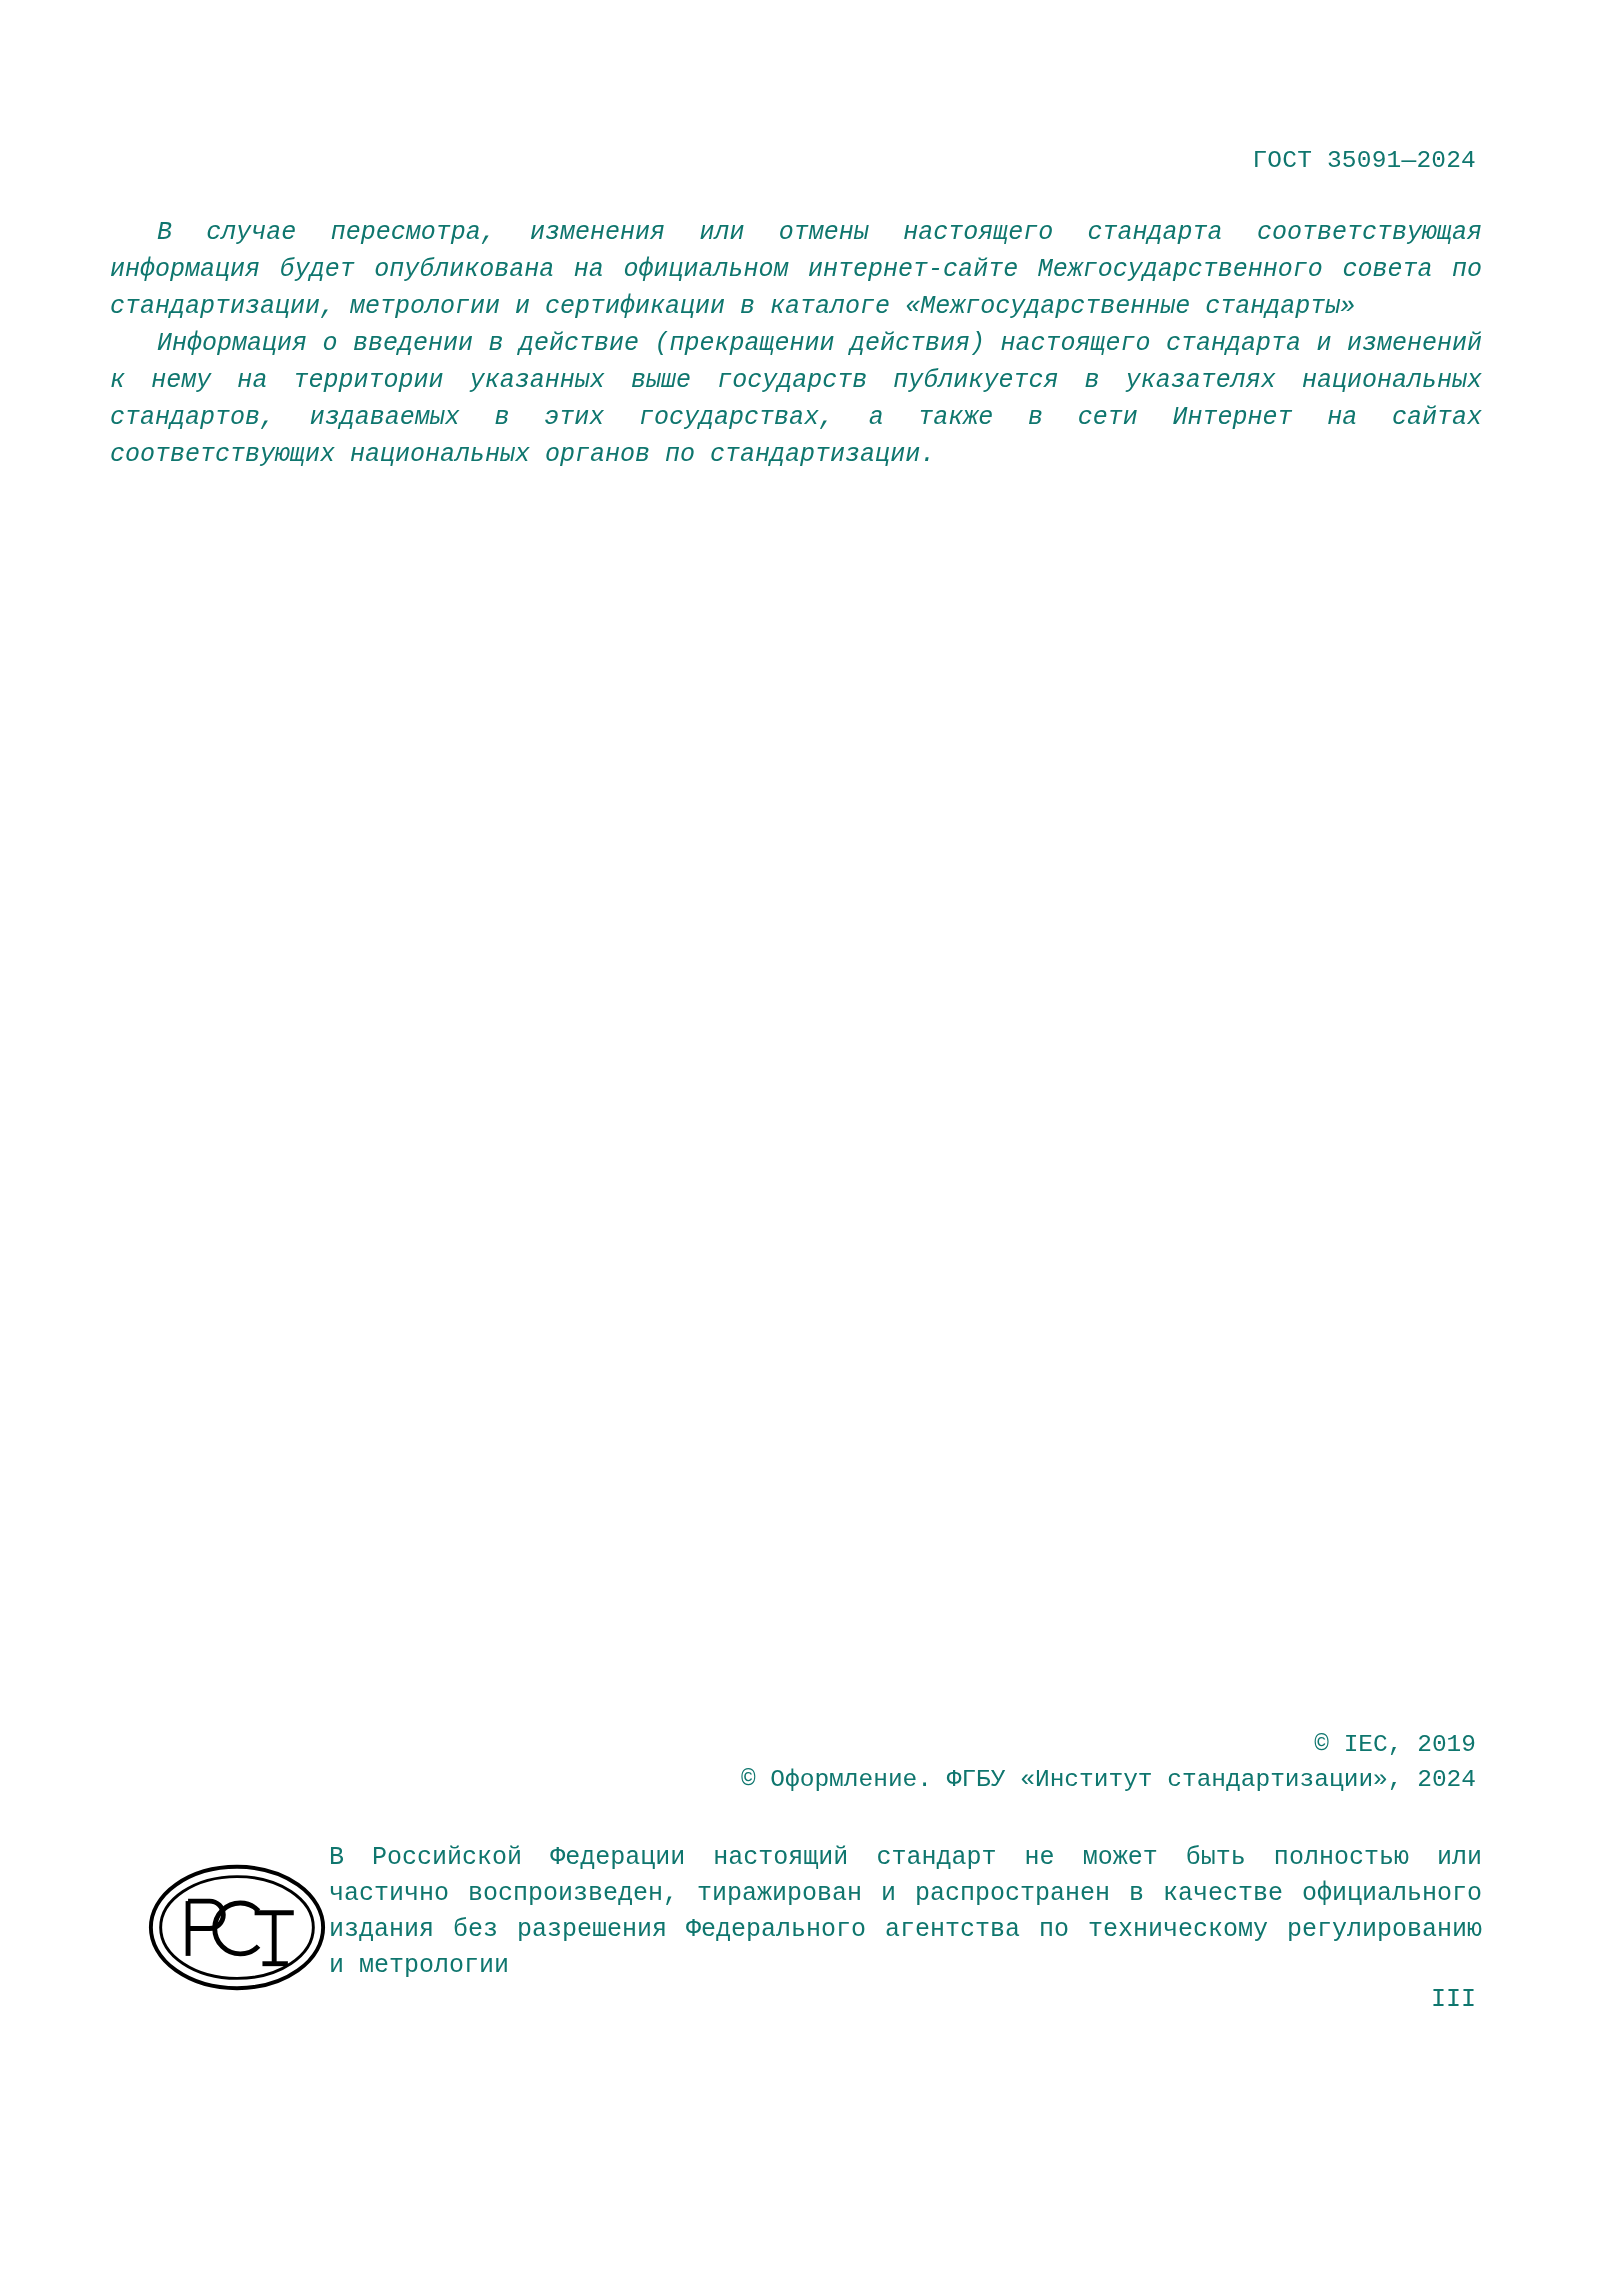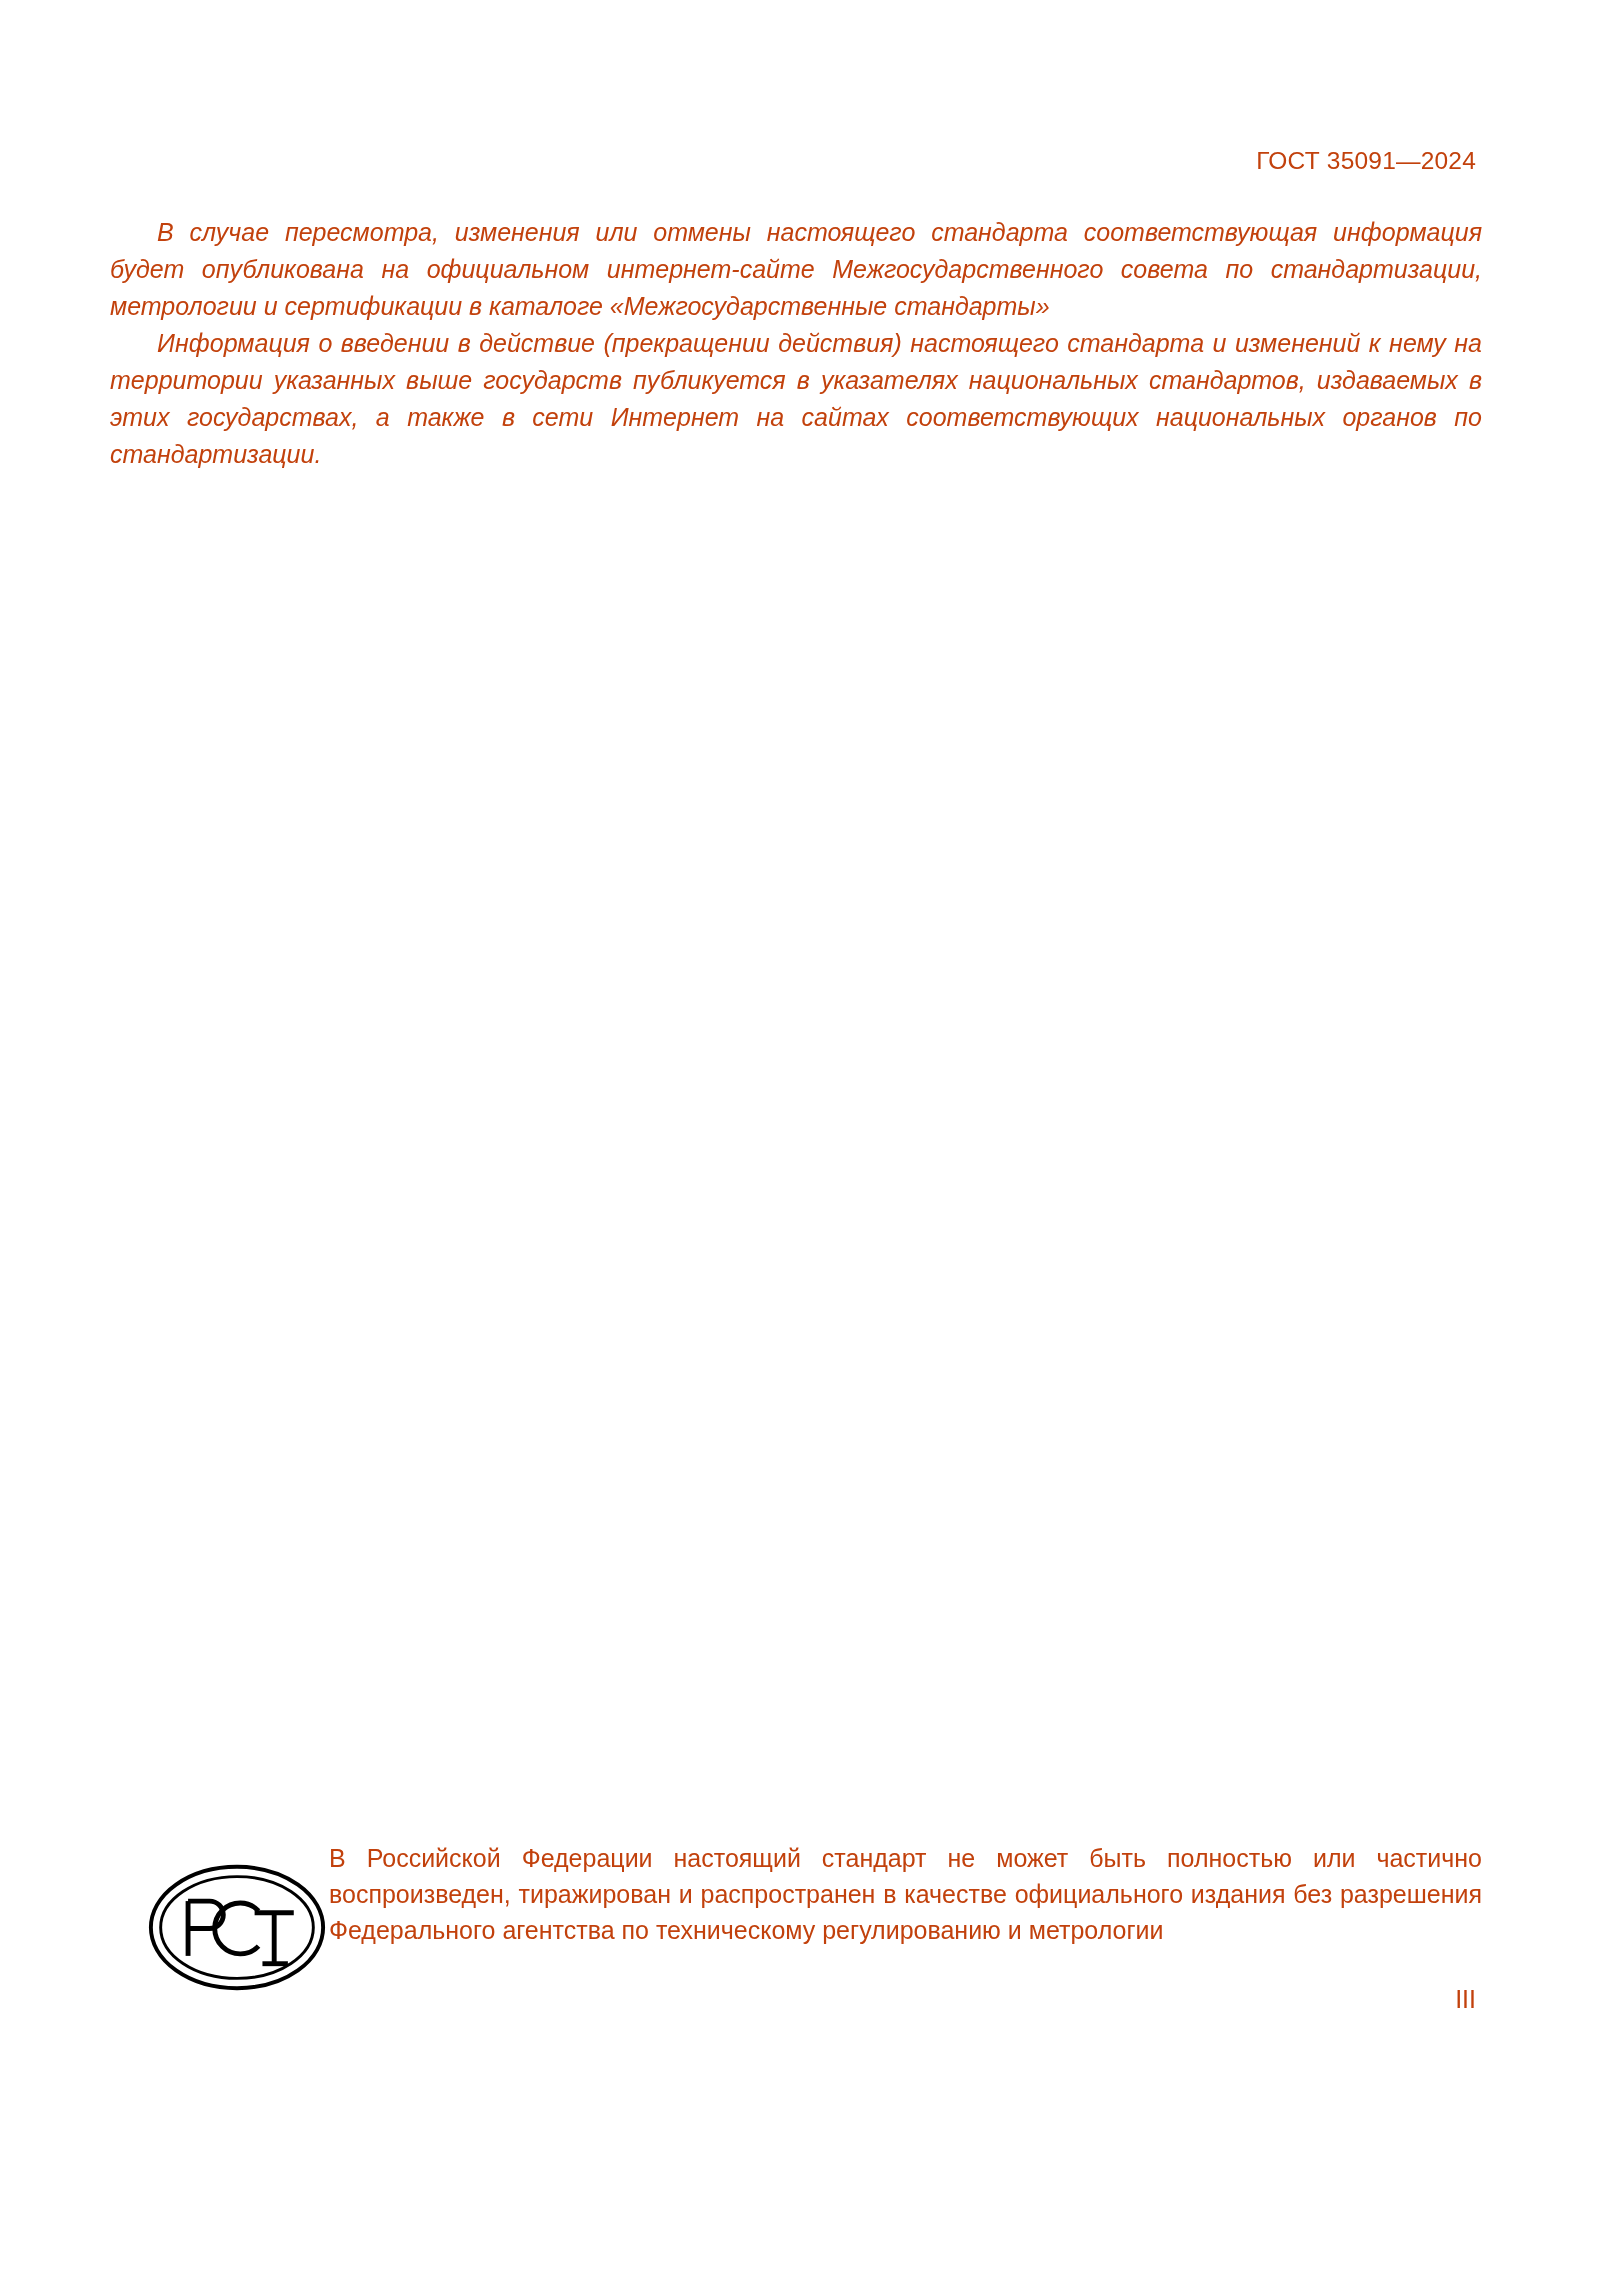--- a/index.html
+++ b/index.html
@@ -5,22 +5,22 @@
   html, body {
     margin: 0;
     padding: 0;
     background: #ffffff;
   }
   .page {
     position: relative;
     width: 1621px;
     height: 2293px;
     background: #ffffff;
-    font-family: Liberation Sans, sans-serif;
-    color: #c2410c;
+    font-family: Liberation Mono, monospace;
+    color: #0f766e;
     box-sizing: border-box;
     overflow: hidden;
   }
 
   
   .doc-header {
     position: absolute;
     top: 147px;
     right: 145px;
     font-size: 24.5px;
@@ -99,20 +99,24 @@
 
 <div class="page">
 
   <div class="doc-header">ГОСТ 35091—2024</div>
 
   <div class="note-block">
     <p class="note-par"><span class="indent"></span><span>В случае пересмотра, изменения или отмены настоящего стандарта соответствующая информация будет опубликована на официальном интернет-сайте Межгосударственного совета по стандартизации, метрологии и сертификации в каталоге «Межгосударственные стандарты»</span></p>
     <p class="note-par"><span class="indent"></span><span>Информация о введении в действие (прекращении действия) настоящего стандарта и изменений к нему на территории указанных выше государств публикуется в указателях национальных стандартов, издаваемых в этих государствах, а также в сети Интернет на сайтах соответствующих национальных органов по стандартизации.</span></p>
   </div>
 
+  <div class="copyright">
+    <div>© IEC, 2019</div>
+    <div>© Оформление. ФГБУ «Институт стандартизации», 2024</div>
+  </div>
 
   <div class="bottom-wrap">
     <div class="emblem">
       <svg width="184" height="147" viewBox="0 0 188 150" xmlns="http://www.w3.org/2000/svg">
         <ellipse cx="94" cy="75" rx="88" ry="62" fill="none" stroke="#000" stroke-width="4"></ellipse>
         <ellipse cx="94" cy="75" rx="78" ry="52" fill="none" stroke="#000" stroke-width="3"></ellipse>
 
         <path d="M44 48 L44 104" fill="none" stroke="#000" stroke-width="5"></path>
         <path d="M44 48 L66 48 A14 14 0 0 1 66 76 L44 76" fill="none" stroke="#000" stroke-width="5"></path>
 

